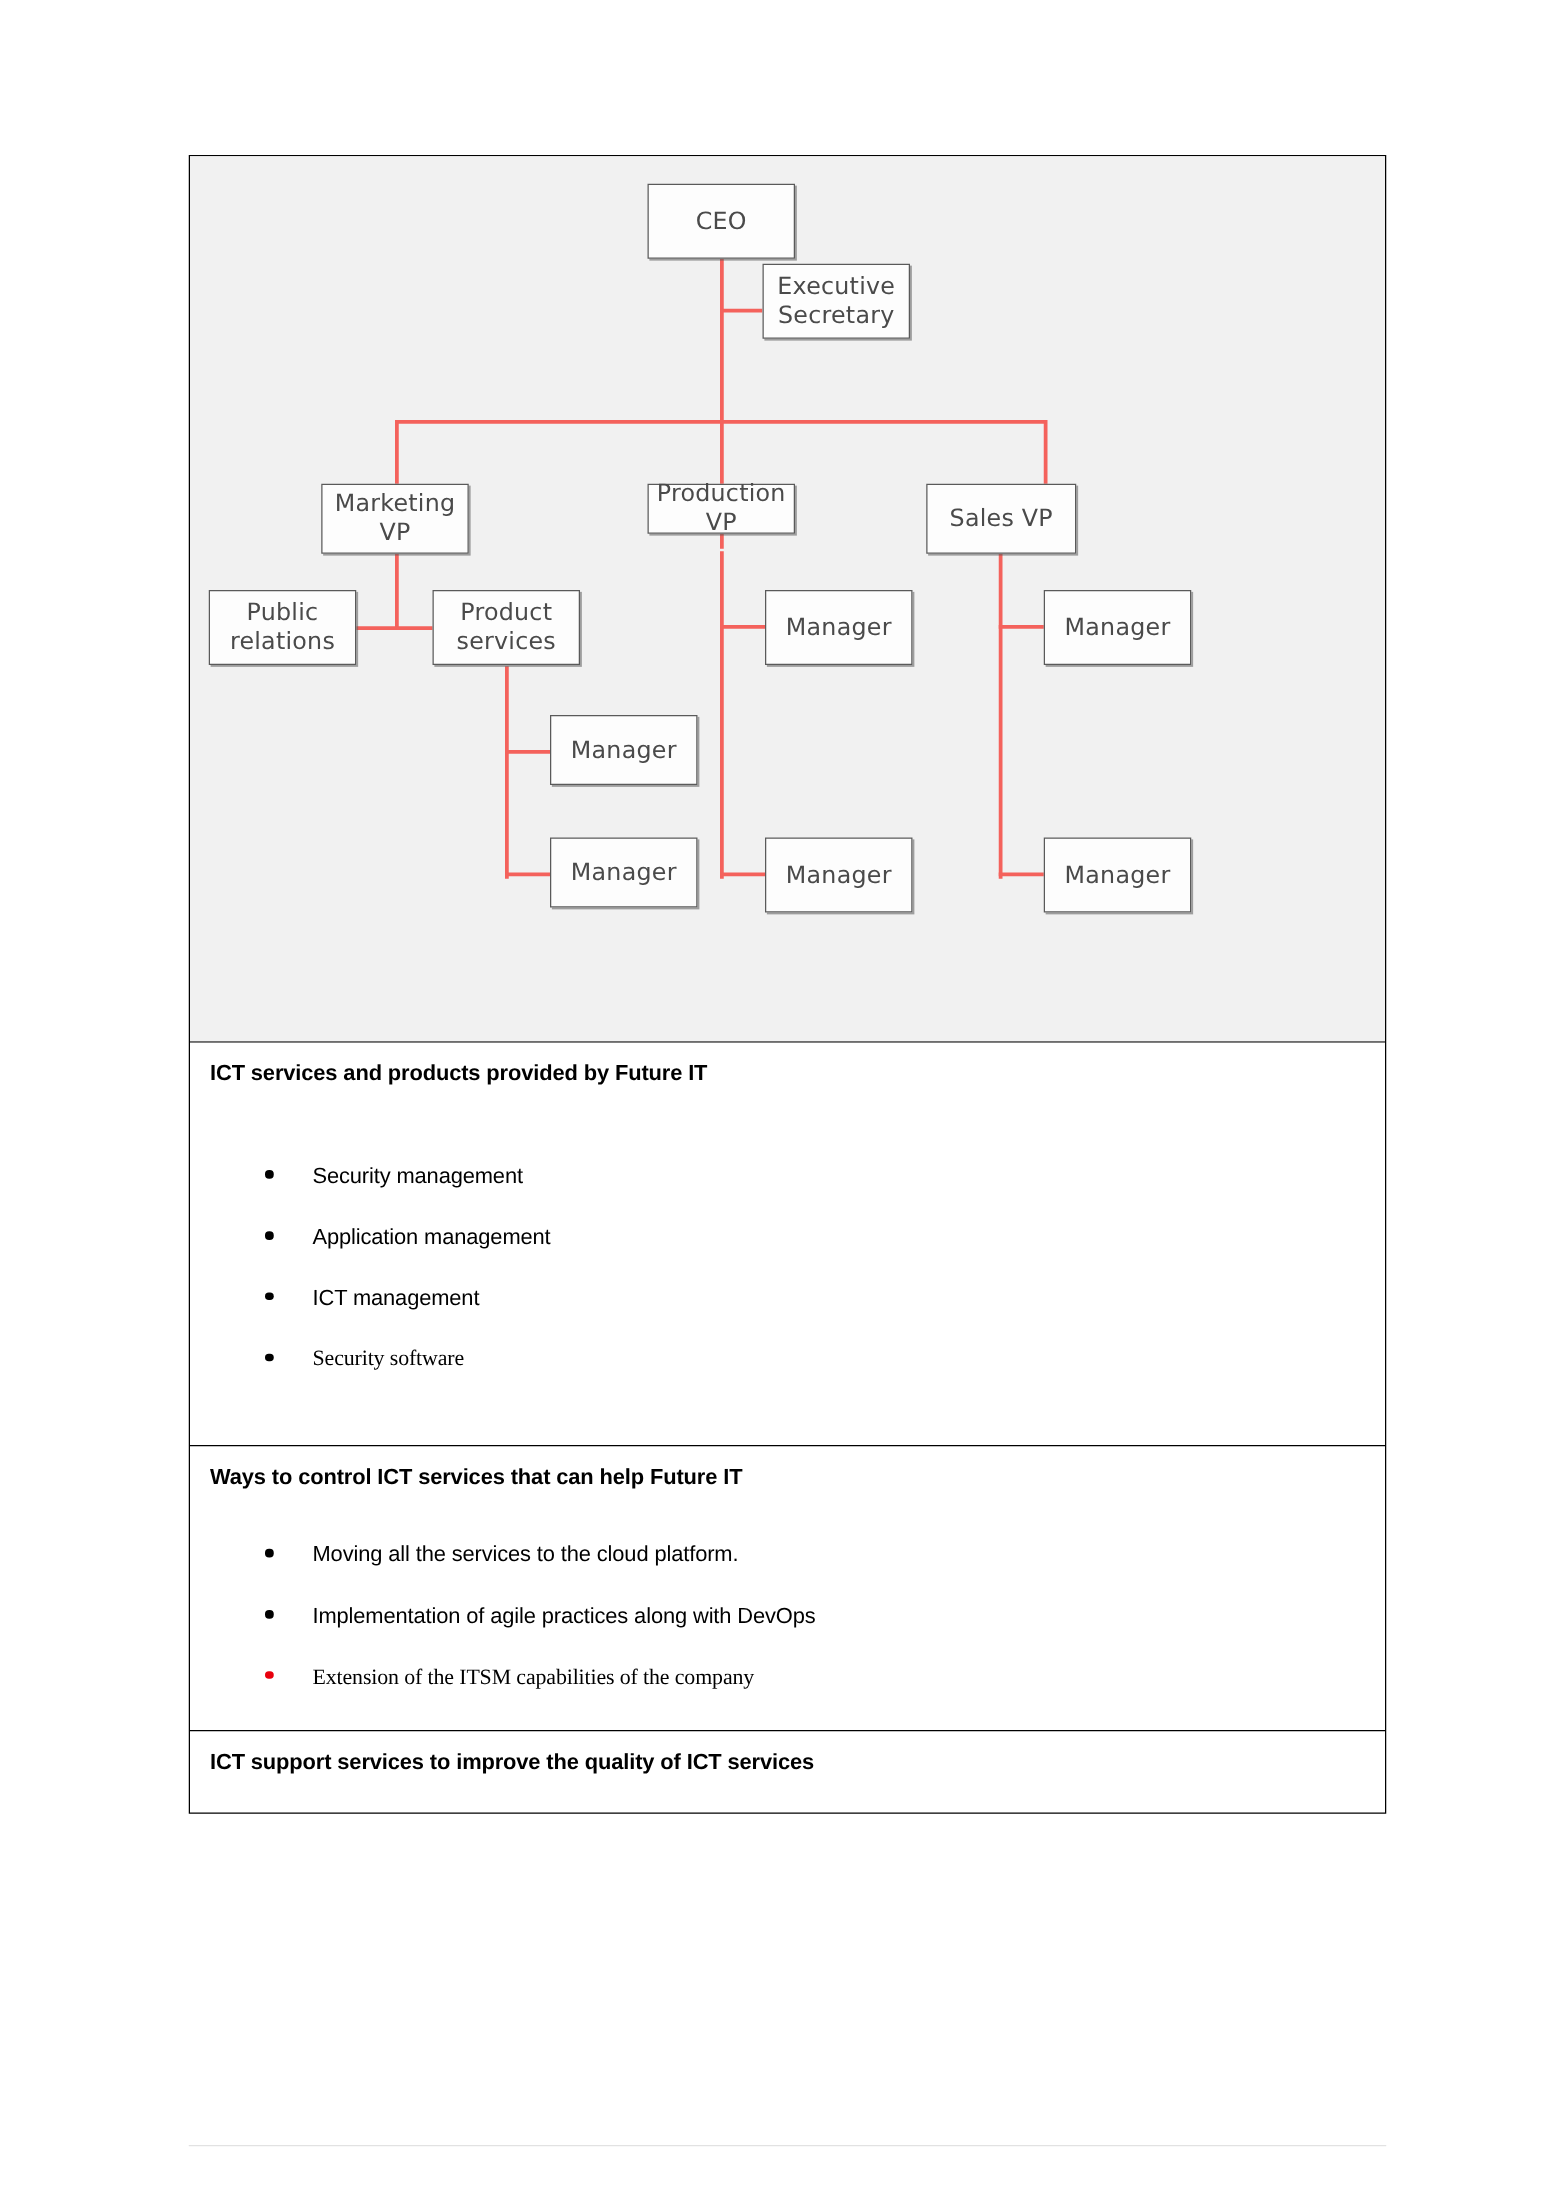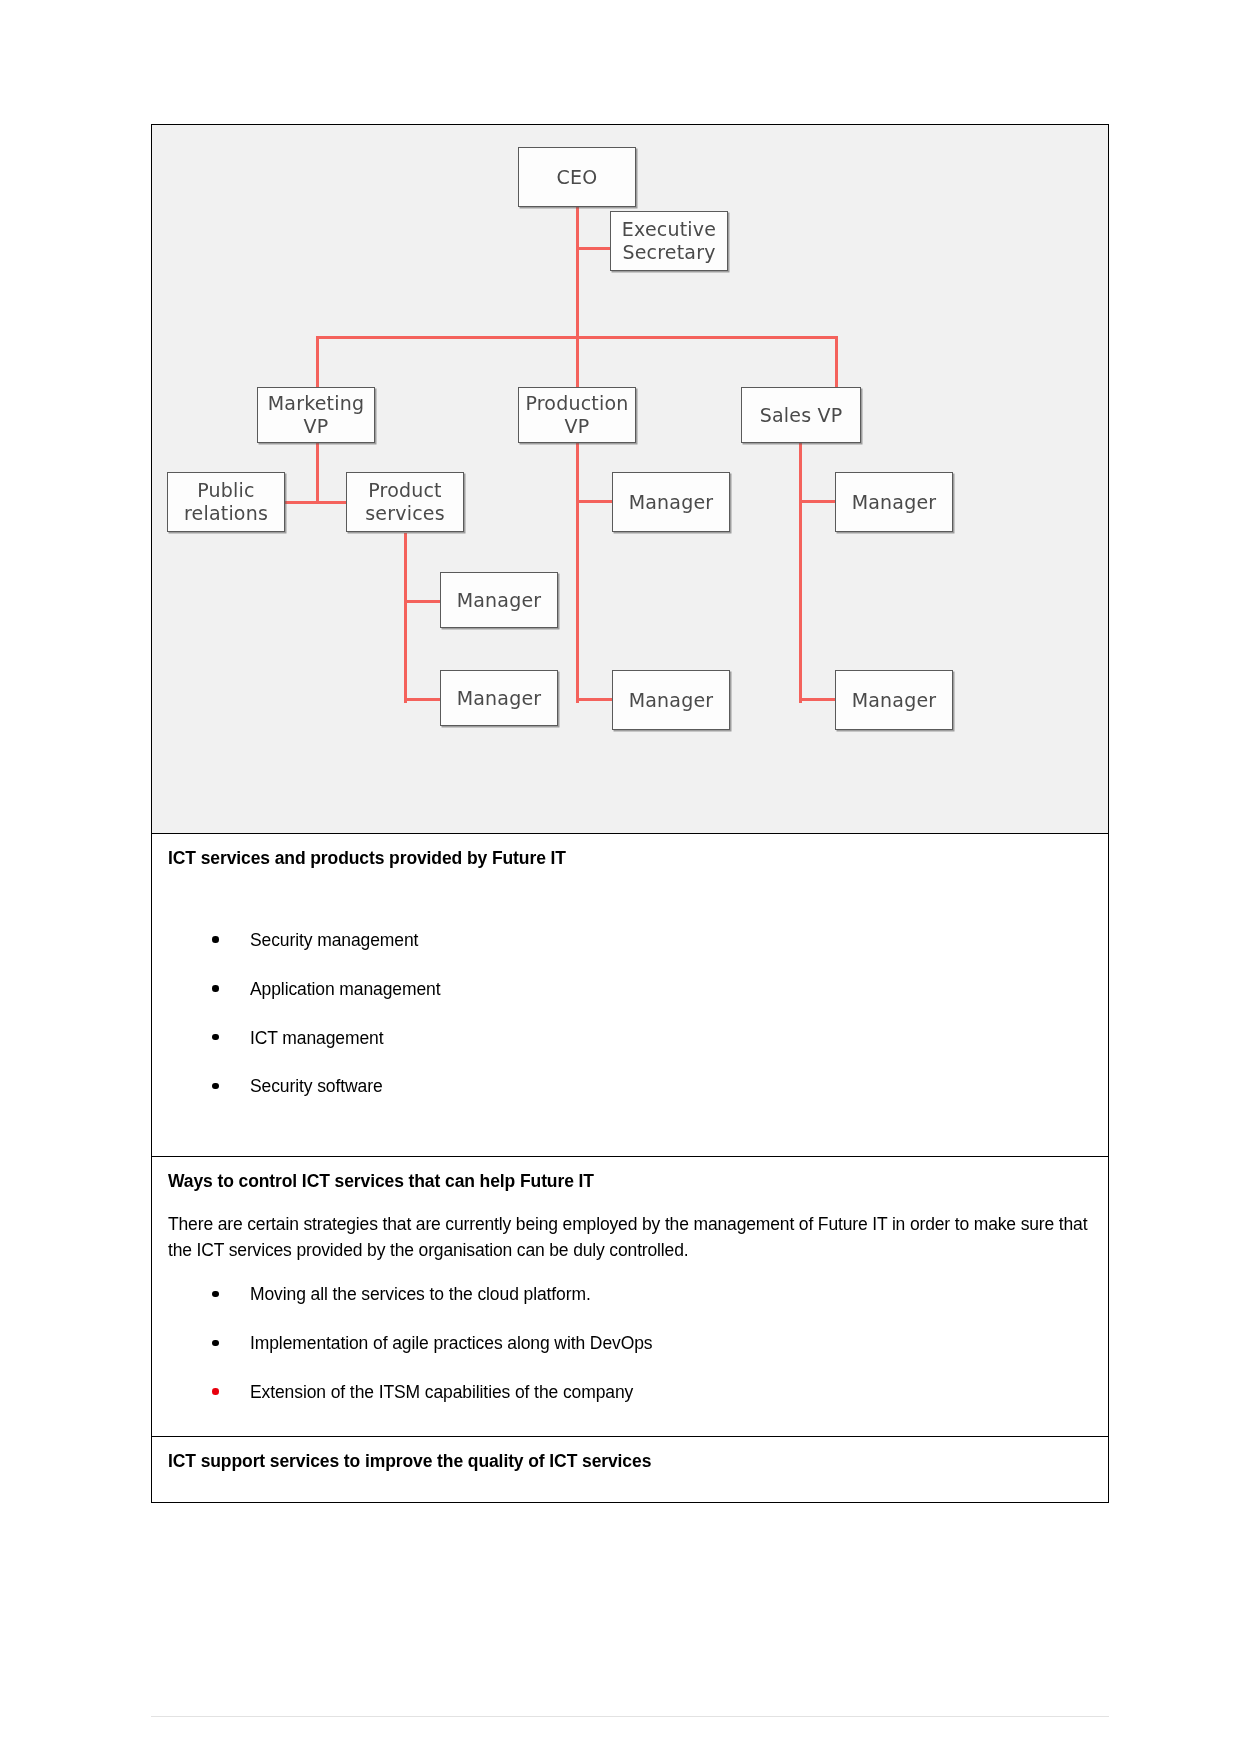--- a/index.html
+++ b/index.html
@@ -97,21 +97,21 @@
   ul.bullets li {
     position: relative;
     padding-left: 82px;
     margin-bottom: 26px;
     font-family: "Liberation Sans", sans-serif;
     font-size: 17.5px;
     line-height: 1.3;
     color: #000;
     letter-spacing: -0.1px;
   }
-  ul.bullets li:last-child { margin-bottom: 0; }
+  ul.bullets li:last-child { margin-bottom: 0; font-family: Liberation Serif, serif; }
   ul.bullets li .bullet-dot {
     position: absolute;
     left: 44px;
     top: 0.42em;
     width: 6.5px;
     height: 6.5px;
     border-radius: 50%;
     background: #000;
   }
   ul.bullets li.red-bullet .bullet-dot { background: #e8000d; }
@@ -158,21 +158,21 @@
         <div class="conn" style="left:647px; top:573px; width:38px;  height:2.6px;"></div>
 
         <div class="node" style="left:366px; top:22px;  width:118px; height:60px;">CEO</div>
 
         <div class="node" style="left:458px; top:86px;  width:118px; height:60px;">Executive
 Secretary</div>
 
         <div class="node" style="left:105px; top:262px; width:118px; height:56px;">Marketing
 VP</div>
 
-        <div class="node" style="left:366px; top:262px; width:118px; height:56px;">Production
+        <div class="node" style="left:366px; top:262px; width:118px; height:40px;">Production
 VP</div>
 
         <div class="node" style="left:589px; top:262px; width:120px; height:56px;">Sales VP</div>
 
         <div class="node" style="left:15px;  top:347px; width:118px; height:60px;">Public
 relations</div>
 
         <div class="node" style="left:194px; top:347px; width:118px; height:60px;">Product
 services</div>
 
@@ -213,21 +213,20 @@
         <span class="bullet-dot"></span>
         <span>Security software</span>
       </li>
     </ul>
     <div class="spacer-sm"></div>
   </div>
 
   <div class="doc-row text-cell">
     <h2 class="sec-heading">Ways to control ICT services that can help Future IT</h2>
     <div class="spacer-xs"></div>
-    <p class="sec-para">There are certain strategies that are currently being employed by the management of Future IT in order to make sure that the ICT services provided by the organisation can be duly controlled.</p>
     <div class="spacer-xs"></div>
     <ul class="bullets">
       <li>
         <span class="bullet-dot"></span>
         <span>Moving all the services to the cloud platform.</span>
       </li>
       <li>
         <span class="bullet-dot"></span>
         <span>Implementation of agile practices along with DevOps</span>
       </li>

